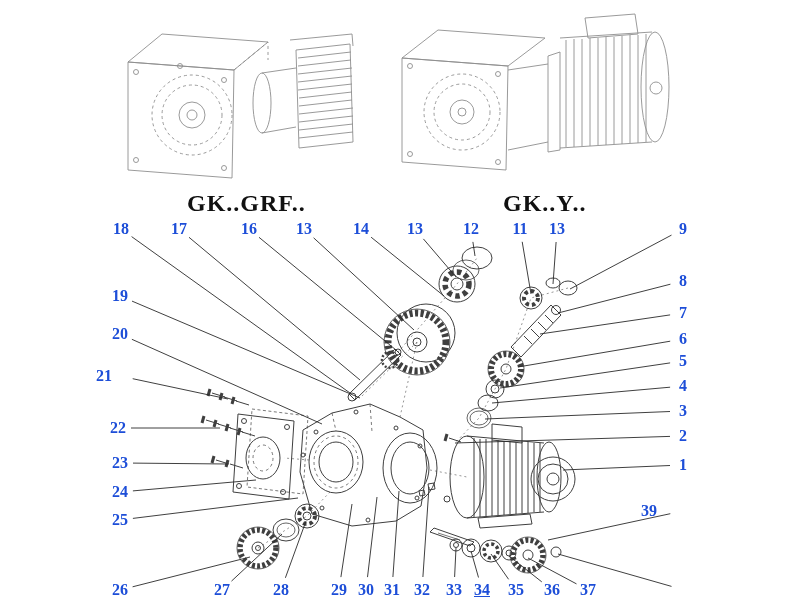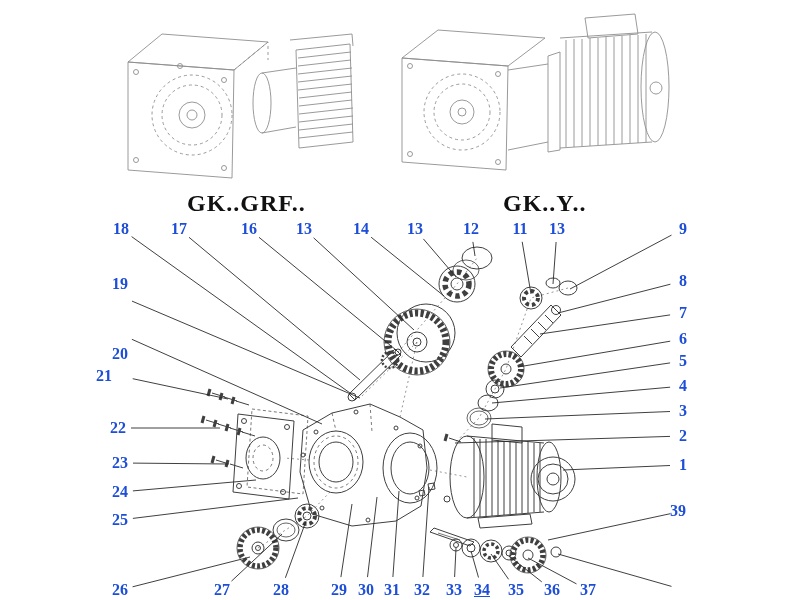--- a/index.html
+++ b/index.html
@@ -334,23 +334,23 @@
       <div class="callout" style="left: 557px; top: 229px;">13</div>
       <div class="callout" style="left: 683px; top: 229px;">9</div>
       <div class="callout" style="left: 683px; top: 281px;">8</div>
       <div class="callout" style="left: 683px; top: 313px;">7</div>
       <div class="callout" style="left: 683px; top: 339px;">6</div>
       <div class="callout" style="left: 683px; top: 361px;">5</div>
       <div class="callout" style="left: 683px; top: 386px;">4</div>
       <div class="callout" style="left: 683px; top: 411px;">3</div>
       <div class="callout" style="left: 683px; top: 436px;">2</div>
       <div class="callout" style="left: 683px; top: 465px;">1</div>
-      <div class="callout" style="left: 678px; top: 511px;">39</div>
-      <div class="callout" style="left: 120px; top: 284px;">19</div>
-      <div class="callout" style="left: 120px; top: 334px; margin-top: 20px;">20</div>
+      <div class="callout" style="left: 649px; top: 511px;">39</div>
+      <div class="callout" style="left: 120px; top: 296px;">19</div>
+      <div class="callout" style="left: 120px; top: 334px;">20</div>
       <div class="callout" style="left: 104px; top: 376px;">21</div>
       <div class="callout" style="left: 118px; top: 428px;">22</div>
       <div class="callout" style="left: 120px; top: 463px;">23</div>
       <div class="callout" style="left: 120px; top: 492px;">24</div>
       <div class="callout" style="left: 120px; top: 520px;">25</div>
       <div class="callout" style="left: 120px; top: 590px;">26</div>
       <div class="callout" style="left: 222px; top: 590px;">27</div>
       <div class="callout" style="left: 281px; top: 590px;">28</div>
       <div class="callout" style="left: 339px; top: 590px;">29</div>
       <div class="callout" style="left: 366px; top: 590px;">30</div>

